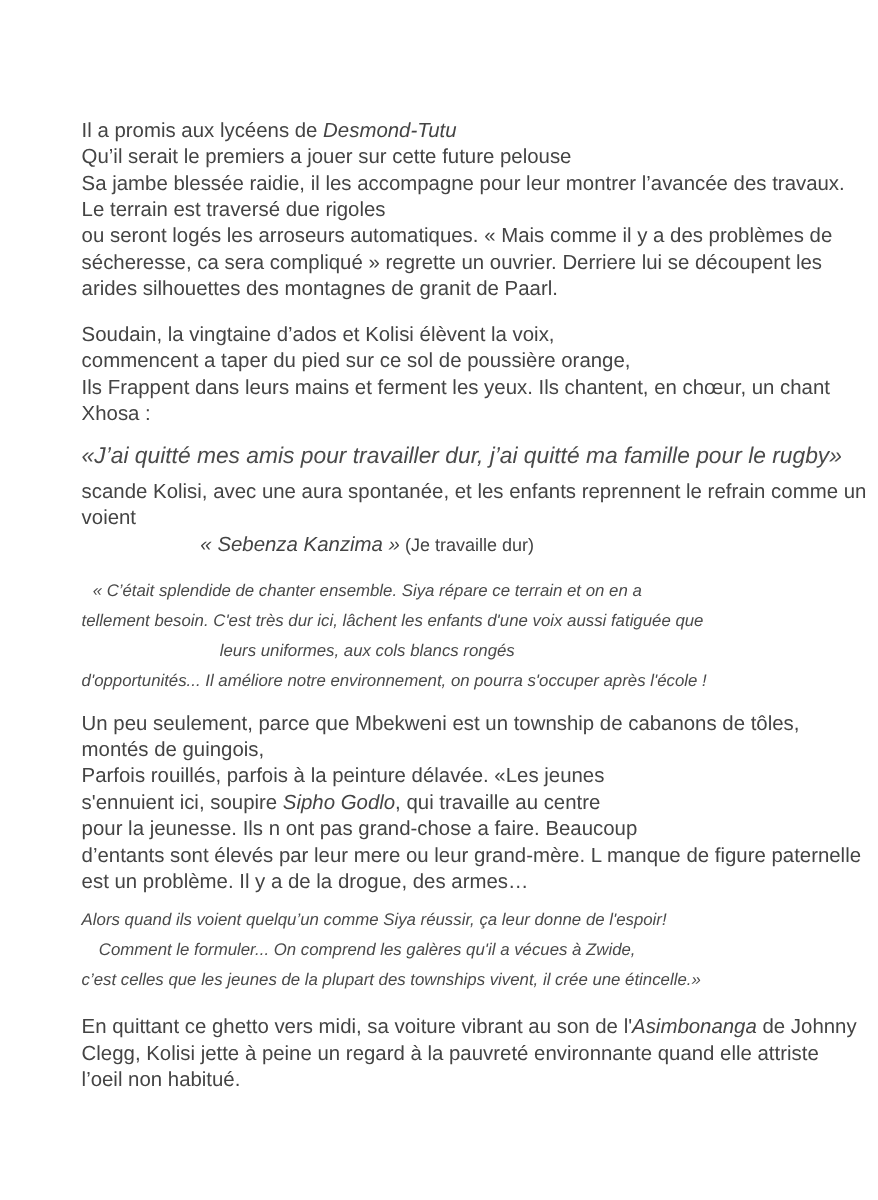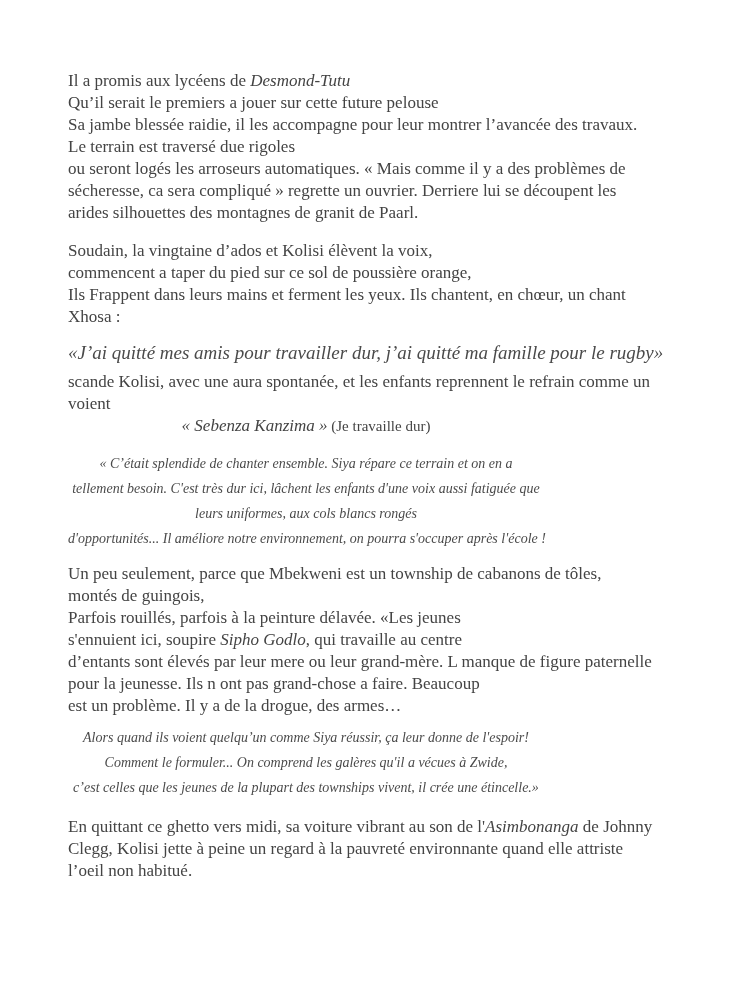--- a/index.html
+++ b/index.html
@@ -6,23 +6,23 @@
     margin: 0;
     padding: 0;
     background: #ffffff;
   }
   .page {
     position: relative;
     width: 608px;
     min-height: 1000px;
     box-sizing: border-box;
     background: #ffffff;
-    padding: 70px 64px 40px 68px;
+    padding: 98px 64px 40px 68px;
     color: #444444;
-    font-family: Liberation Serif, serif;
+    font-family: Liberation Sans, sans-serif;
     font-size: 17px;
     line-height: 22px;
   }
   .para { margin: 0; }
   .line { white-space: nowrap; }
   .it { font-style: italic; }
 
   
   .quote-script {
     font-style: italic;
@@ -84,22 +84,22 @@
     <div>tellement besoin. C'est très dur ici, lâchent les enfants d'une voix aussi fatiguée que</div>
     <div>leurs uniformes, aux cols blancs rongés</div>
     <div>d'opportunités... Il améliore notre environnement, on pourra s'occuper après l'école !</div>
   </div>
 
   <div class="para mt-p4">
     <div class="line">Un peu seulement, parce que Mbekweni est un township de cabanons de tôles,</div>
     <div class="line">montés de guingois,</div>
     <div class="line">Parfois rouillés, parfois à la peinture délavée. «Les jeunes</div>
     <div class="line"><span>s'ennuient ici, soupire </span><span class="it">Sipho Godlo</span><span>, qui travaille au centre</span></div>
+    <div class="line">pour la jeunesse. Ils n ont pas grand-chose a faire. Beaucoup</div>
     <div class="line">d’entants sont élevés par leur mere ou leur grand-mère. L manque de figure paternelle</div>
-    <div class="line">pour la jeunesse. Ils n ont pas grand-chose a faire. Beaucoup</div>
     <div class="line">est un problème. Il y a de la drogue, des armes…</div>
   </div>
 
   <div class="quote-script quote-block mt-q3">
     <div>Alors quand ils voient quelqu’un comme Siya réussir, ça leur donne de l'espoir!</div>
     <div>Comment le formuler... On comprend les galères qu'il a vécues à Zwide,</div>
     <div>c’est celles que les jeunes de la plupart des townships vivent, il crée une étincelle.»</div>
   </div>
 
   <div class="para mt-p5">

